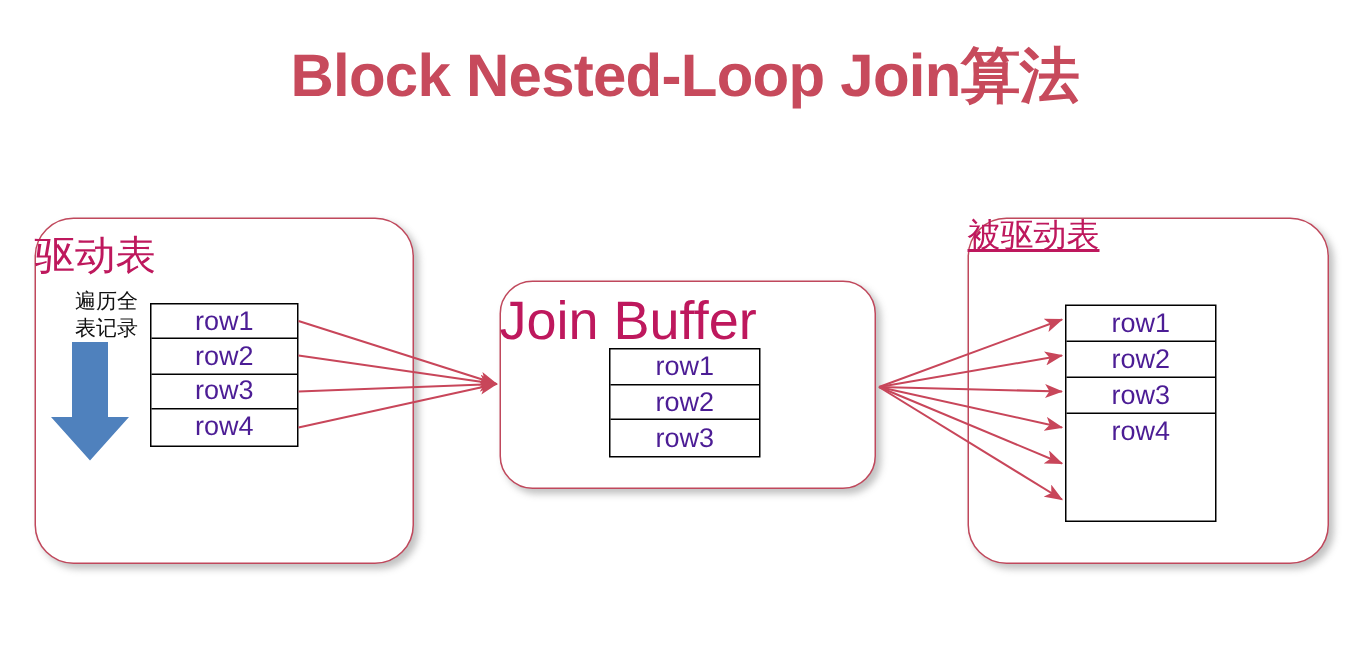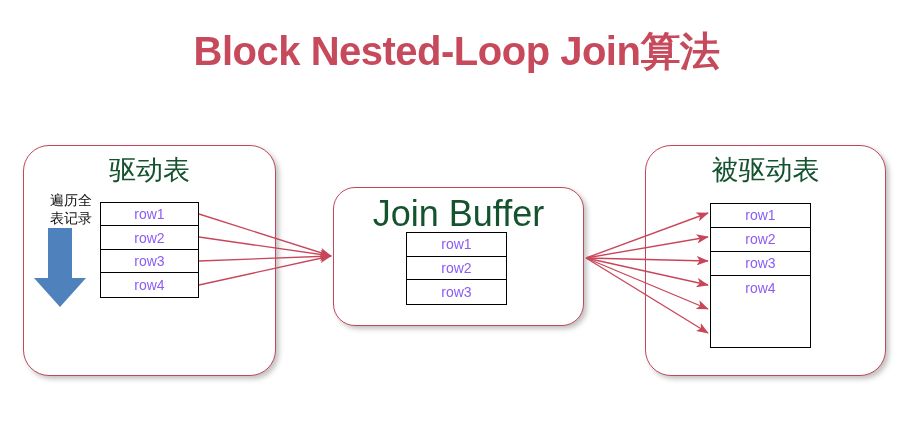--- a/index.html
+++ b/index.html
@@ -40,41 +40,41 @@
     box-shadow: 3px 3px 5px rgba(120,120,120,0.45);
     box-sizing: border-box;
   }
   #box-driving   { left: 23px;  top: 145px; width: 253px; height: 231px; }
   #box-buffer    { left: 333px; top: 187px; width: 251px; height: 139px; border-radius: 22px; }
   #box-driven    { left: 645px; top: 145px; width: 241px; height: 231px; }
 
   
   .box-heading {
     position: absolute;
-    text-align: center;
-    color: #14532d;
+    text-align: left;
+    color: #be185d;
     white-space: nowrap;
   }
   #heading-driving { left: 23px;  top: 152px; width: 253px; font-size: 27px; }
   #heading-buffer  { left: 333px; top: 193px; width: 251px; font-size: 36px; }
-  #heading-driven  { left: 645px; top: 152px; width: 241px; font-size: 27px; }
+  #heading-driven  { left: 645px; top: 142px; width: 241px; font-size: 22px; text-decoration: underline; }
 
   
   .rowtable {
     position: absolute;
     border: 1.6px solid #000000;
     box-sizing: border-box;
     background: #ffffff;
   }
   .rowtable .cell {
     border-bottom: 1.6px solid #000000;
     box-sizing: border-box;
     text-align: right;
-    color: #8b5cf6;
-    font-size: 14px;
+    color: #4c1d95;
+    font-size: 18px;
     display: flex;
     align-items: center;
     justify-content: center;
   }
   .rowtable .cell:last-child { border-bottom: none; }
 
   #table-driving { left: 100px; top: 202px; width: 99px; height: 96px; }
   #table-driving .cell { height: 23.4px; }
 
   #table-buffer { left: 406px; top: 232px; width: 101px; height: 73px; }

